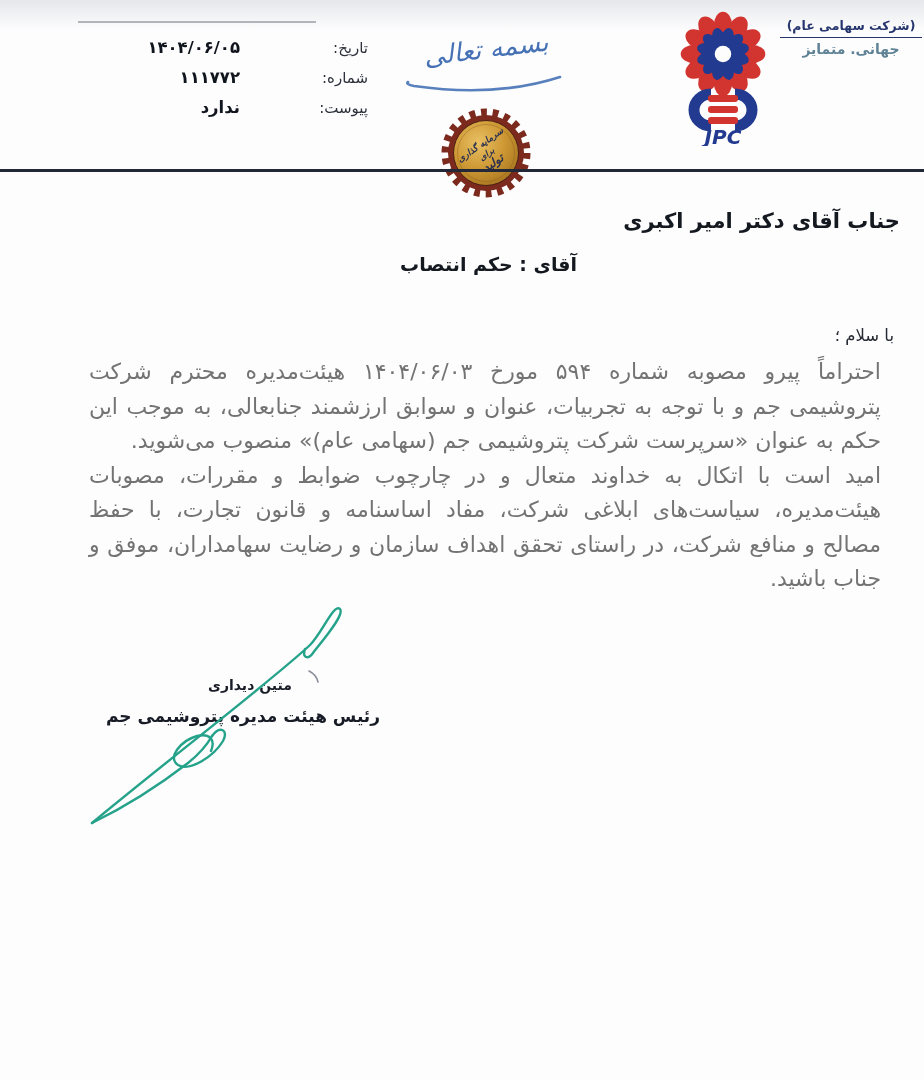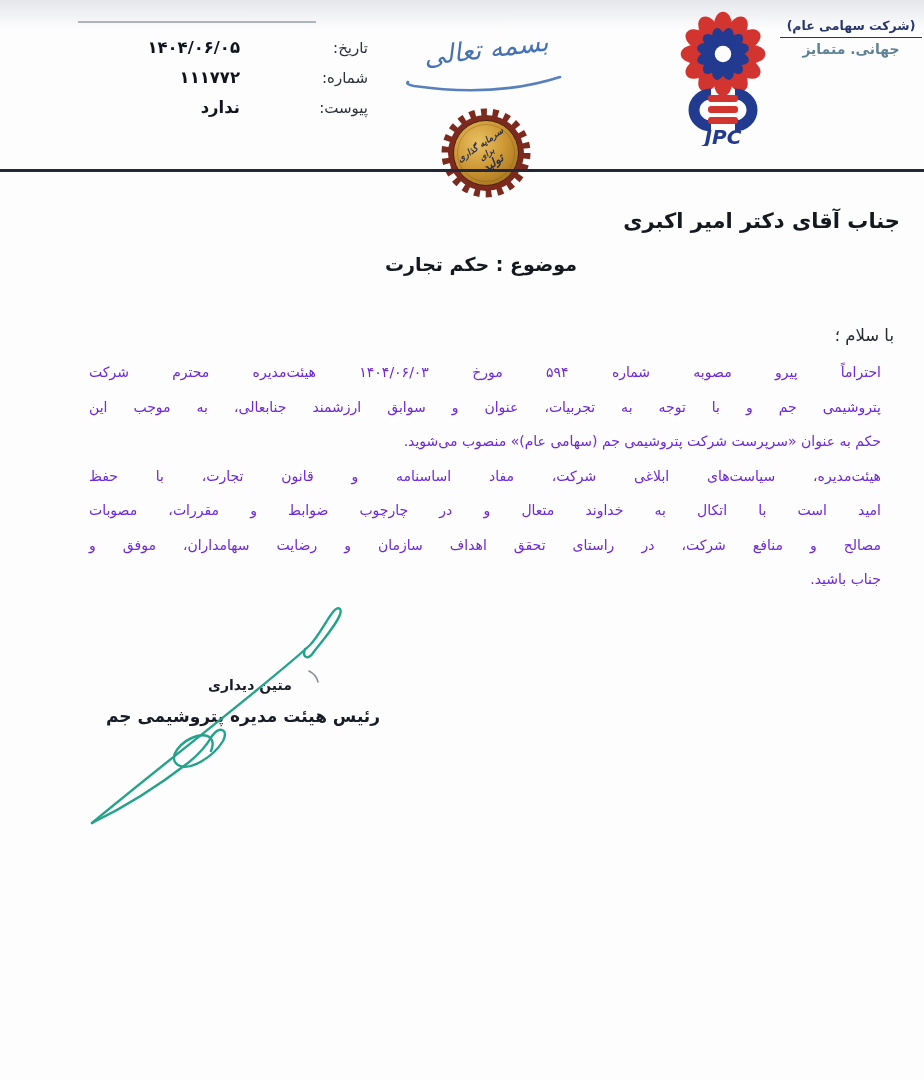--- a/index.html
+++ b/index.html
@@ -32,22 +32,22 @@
   .brand-red{color:#d2342f;font-size:40px;font-weight:bold;font-style:italic;}
   .brand-sub{margin-top:4px;font-size:12.5px;font-weight:bold;color:#25356e;white-space:nowrap;}
   .brand-hr{margin:4px 2px 3px 2px;border:0;border-top:1.6px solid #25356e;}
   .brand-tag{font-size:14px;font-weight:bold;color:#5f8294;letter-spacing:.5px;white-space:nowrap;}
   
   .header-rule{position:absolute;top:169px;left:0;width:924px;height:3px;background:#222838;}
   
   .addressee{position:absolute;top:209px;right:24px;font-size:21px;font-weight:bold;color:#14181f;}
   .subject{position:absolute;top:253px;right:347px;font-size:19px;font-weight:bold;color:#14181f;}
   .salutation{position:absolute;top:326px;right:30px;font-size:16.5px;color:#262a33;}
-  .body{position:absolute;top:355px;right:43px;width:792px;font-size:14px;
-    line-height:34.5px;color:#6d28d9;}
+  .body{position:absolute;top:355px;right:43px;width:792px;font-size:22px;
+    line-height:34.5px;color:#737373;}
   .body-line{text-align:right;white-space:normal;}
   .body-line.jfull{text-align:justify;text-align-last:justify;}
   
   .sig-name{position:absolute;top:677px;left:150px;width:200px;text-align:center;
     font-size:14px;font-weight:bold;color:#181c26;}
   .sig-title{position:absolute;top:706px;left:80px;width:300px;text-align:right;
     font-size:17px;font-weight:bold;color:#181c26;}
   .signature-svg{position:absolute;left:52px;top:583px;pointer-events:none;}
 </style>
 </head>
@@ -142,28 +142,28 @@
 
   <div class="brand">
     <div class="brand-sub">(شرکت سهامی عام)</div>
     <hr class="brand-hr">
     <div class="brand-tag">جهانی. متمایز</div>
   </div>
 
   <div class="header-rule"></div>
 
   <div class="addressee">جناب آقای دکتر امیر اکبری</div>
-  <div class="subject">موضوع : حکم تجارت</div>
+  <div class="subject">آقای : حکم انتصاب</div>
   <div class="salutation">با سلام ؛</div>
   <div class="body">
       <div class="body-line jfull">احتراماً پیرو مصوبه شماره ۵۹۴ مورخ ۱۴۰۴/۰۶/۰۳ هیئت‌مدیره محترم شرکت</div>
       <div class="body-line jfull">پتروشیمی جم و با توجه به تجربیات، عنوان و سوابق ارزشمند جنابعالی، به موجب این</div>
       <div class="body-line">حکم به عنوان «سرپرست شرکت پتروشیمی جم (سهامی عام)» منصوب می‌شوید.</div>
+      <div class="body-line jfull">امید است با اتکال به خداوند متعال و در چارچوب ضوابط و مقررات، مصوبات</div>
       <div class="body-line jfull">هیئت‌مدیره، سیاست‌های ابلاغی شرکت، مفاد اساسنامه و قانون تجارت، با حفظ</div>
-      <div class="body-line jfull">امید است با اتکال به خداوند متعال و در چارچوب ضوابط و مقررات، مصوبات</div>
       <div class="body-line jfull">مصالح و منافع شرکت، در راستای تحقق اهداف سازمان و رضایت سهامداران، موفق و</div>
       <div class="body-line">جناب باشید.</div>
     </div>
 
   <div class="sig-name">متین دیداری</div>
   <div class="sig-title">رئیس هیئت مدیره پتروشیمی جم</div>
   <svg class="signature-svg" width="310" height="262" viewBox="0 0 310 262">
     <g fill="none" stroke="#25a28a" stroke-width="2.4" stroke-linecap="round">
       <path d="M 40 240 C 112 180, 222 96, 258 62 C 270 50, 282 20, 288 26 C 293 32, 270 58, 261 70 C 256 77, 250 75, 253 66"></path>
       <path d="M 40 240 C 75 223, 110 200, 136 180 C 146 172, 155 162, 160 153"></path>

